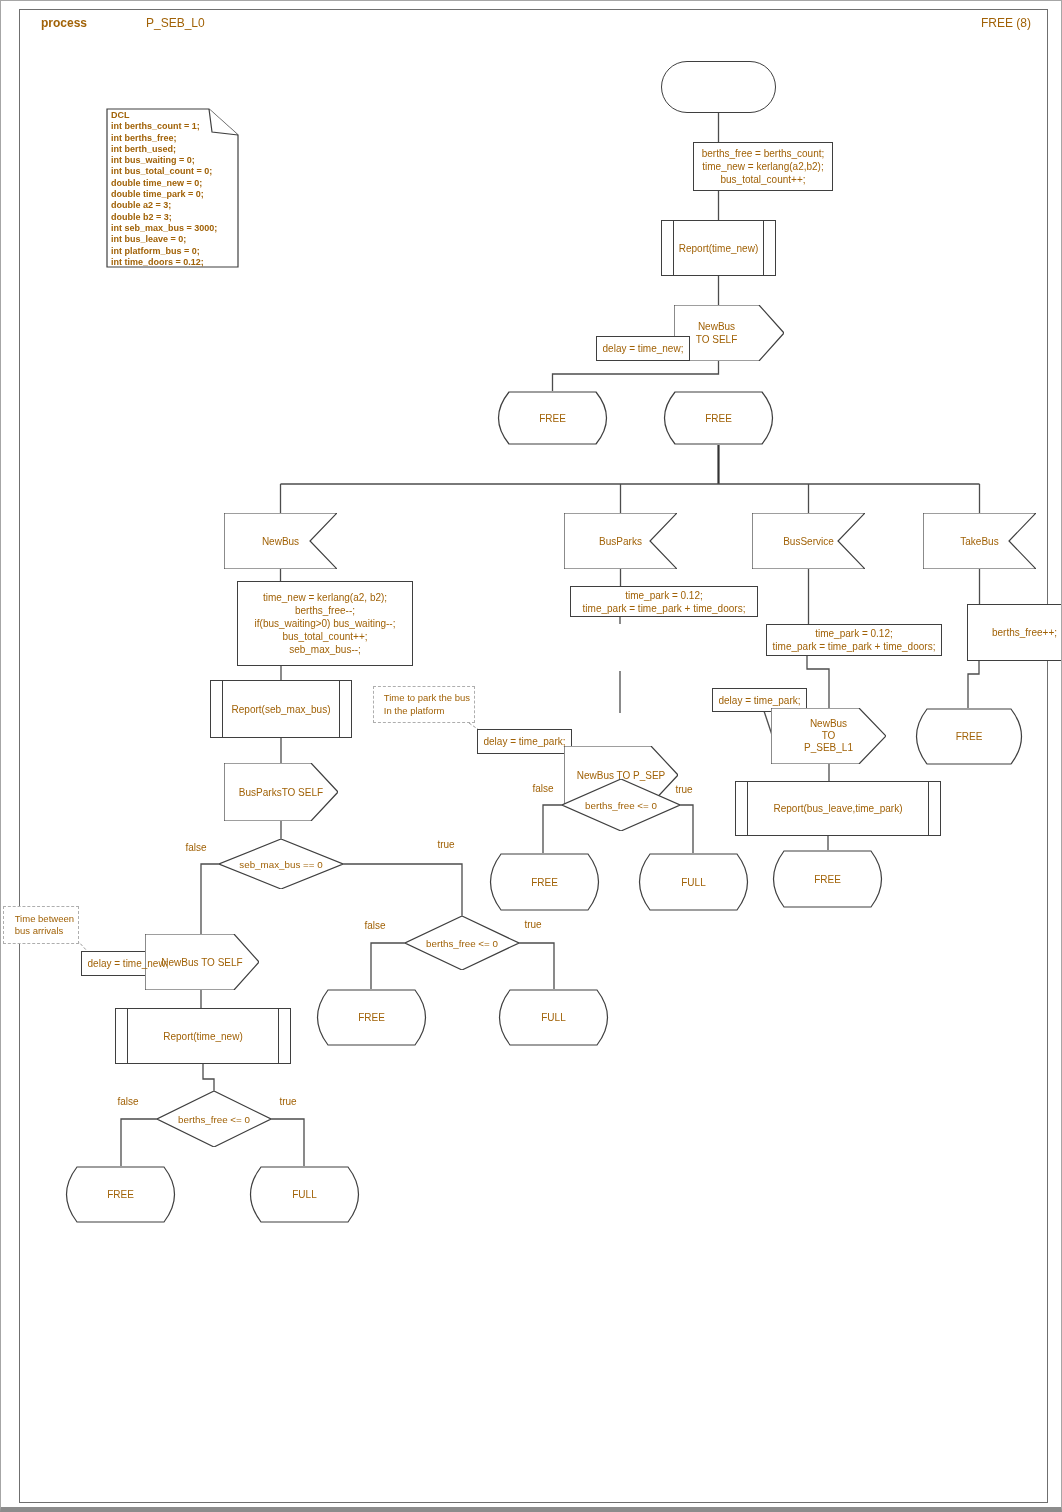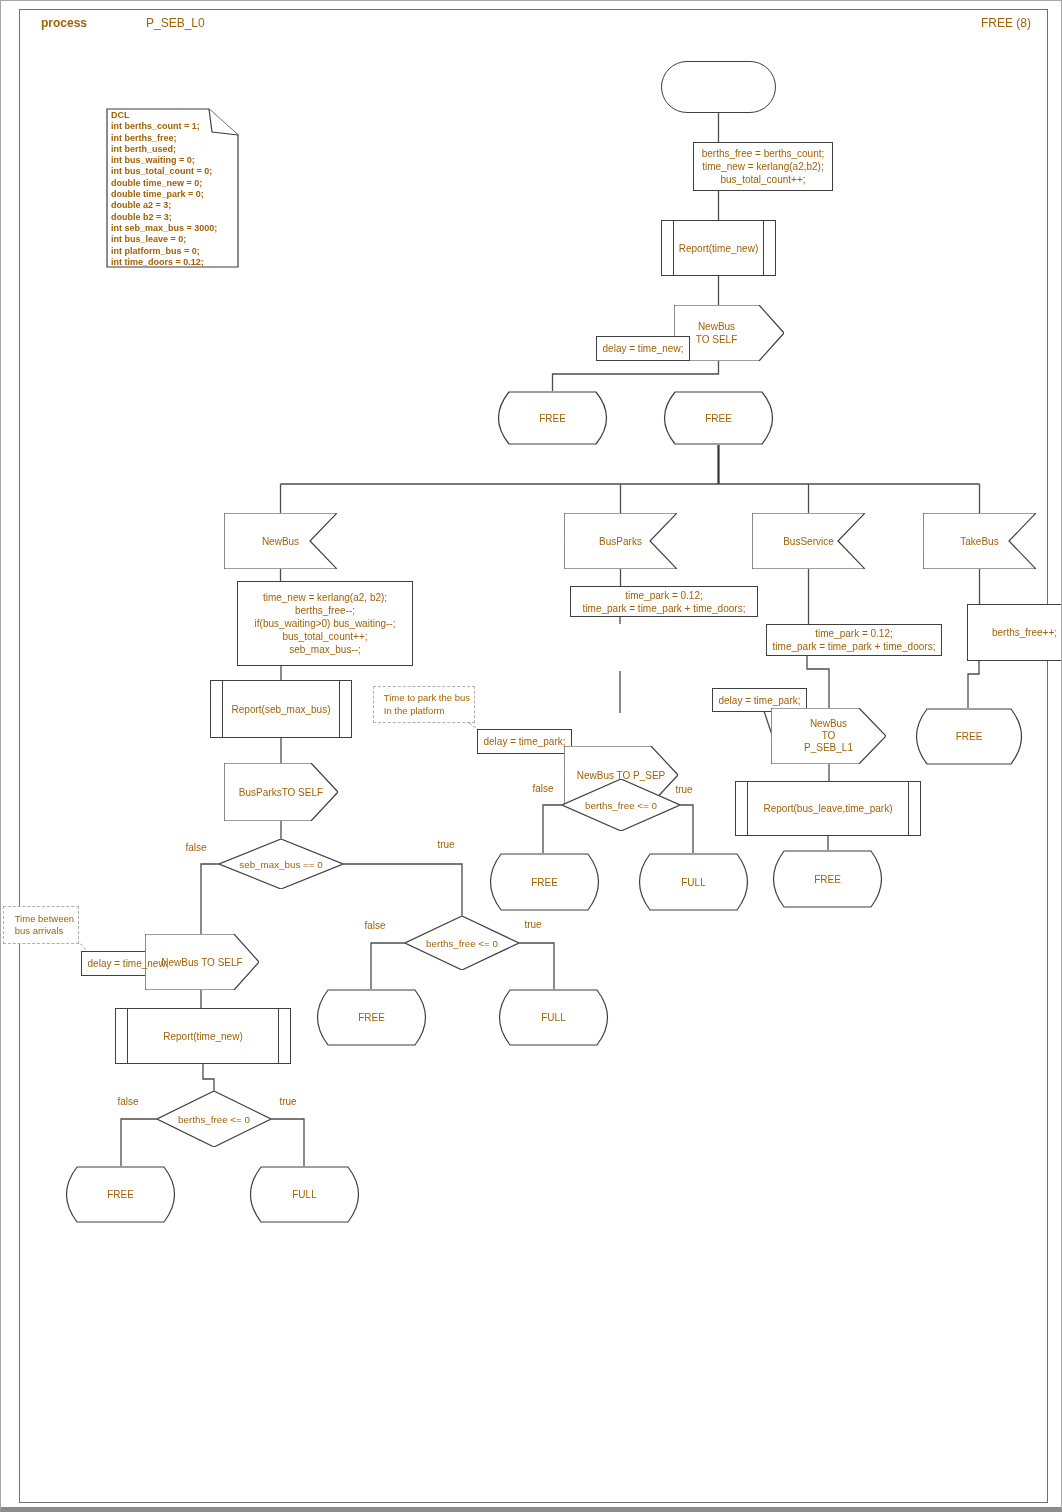--- a/index.html
+++ b/index.html
@@ -310,21 +310,21 @@
 
   <div class="n" style="left:770px;top:707px;width:115px;height:56px;">
     <svg class="shape" viewBox="0 0 115 56">
         <polygon points="0,0 88,0 115,28 88,56 0,56"></polygon>
       </svg>
     <div class="t" style="line-height:12px;">NewBus
 TO
 P_SEB_L1</div>
   </div>
 
-  <div class="n proc" style="left:734px;top:780px;width:186px;height:55px;">
+  <div class="n proc" style="left:734px;top:780px;width:206px;height:55px;">
     <div class="t">Report(bus_leave,time_park)</div>
   </div>
 
   <div class="n" style="left:769px;top:849px;width:115px;height:58px;">
     <svg class="shape" viewBox="0 0 115 58">
         <path d="M14,1 L101,1 Q122,29 101,57 L14,57 Q-7,29 14,1 Z"></path>
       </svg>
     <div class="t">FREE</div>
   </div>
 

